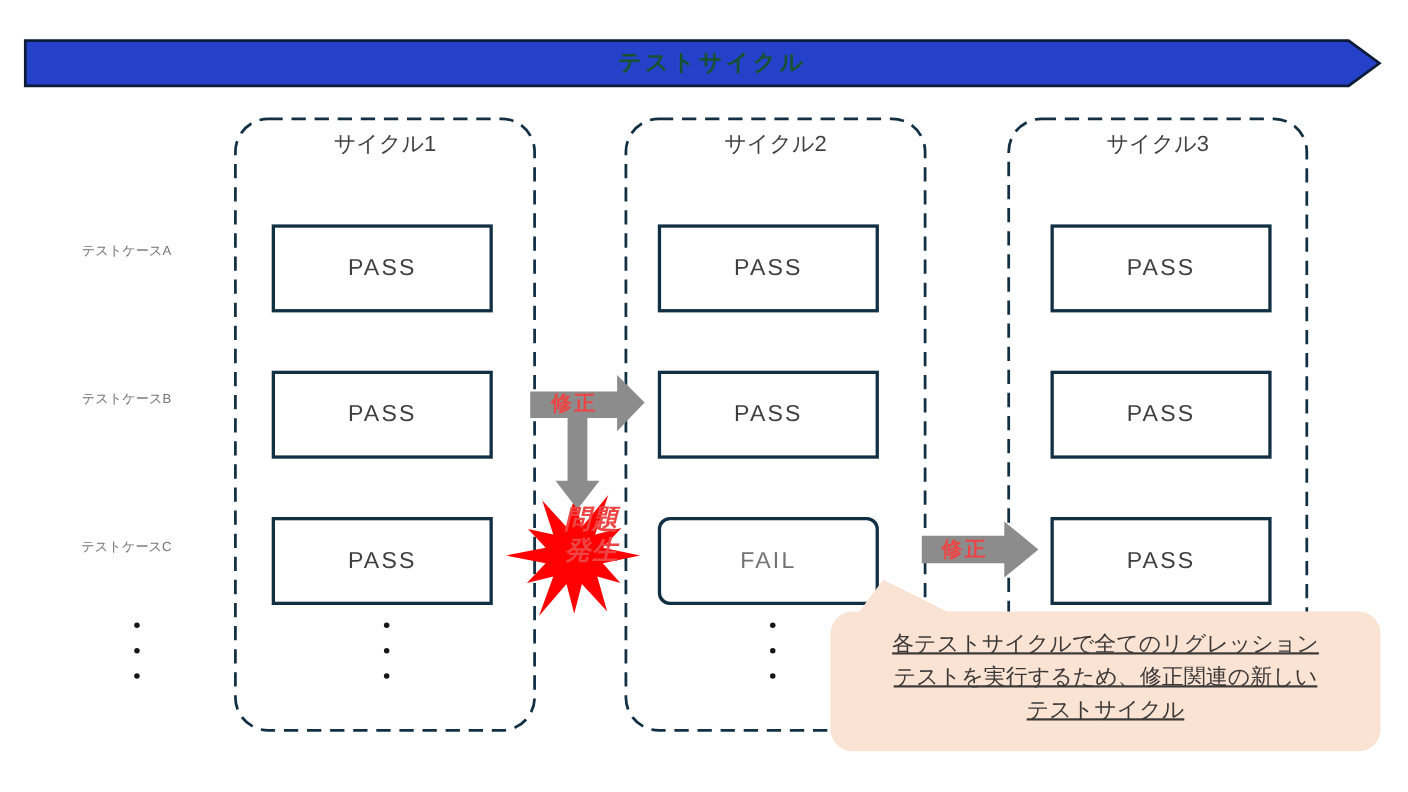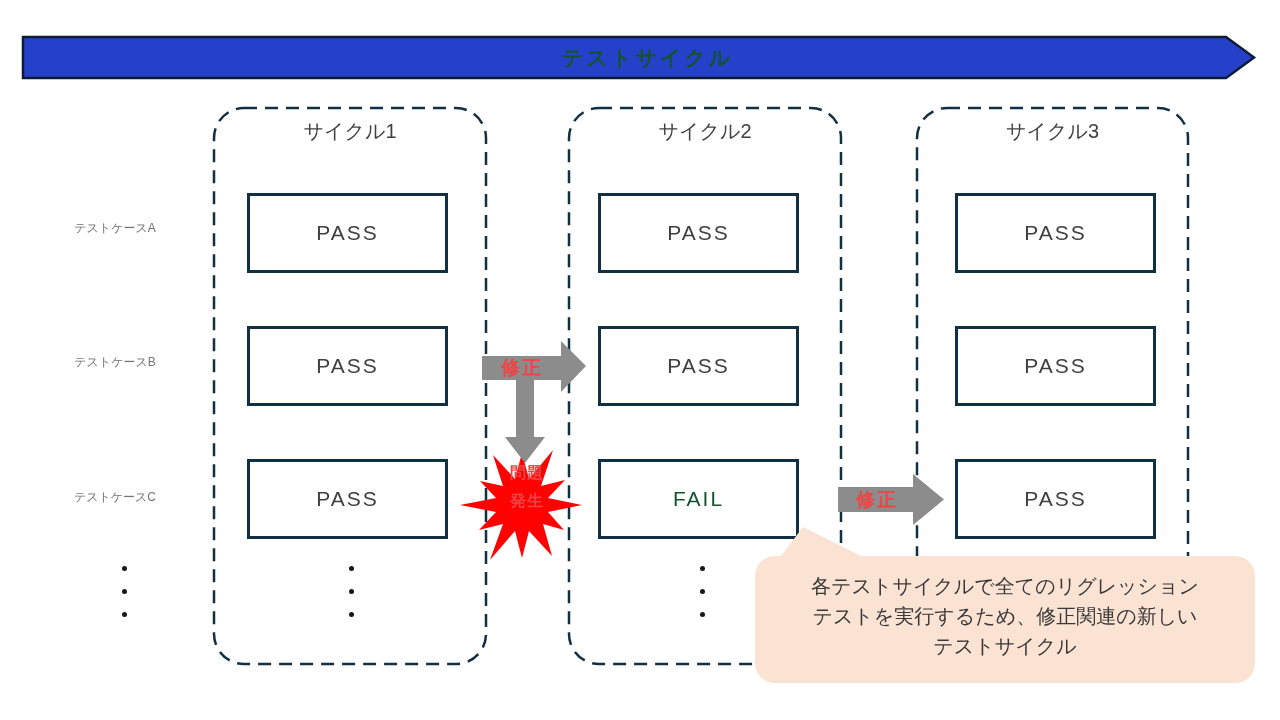--- a/index.html
+++ b/index.html
@@ -11,28 +11,28 @@
   svg.layer{position:absolute;left:0;top:0;pointer-events:none;}
   .banner-title{
     left:23px;top:37px;width:1205px;height:37px;line-height:41px;text-align:center;
     color:#14532d;font-weight:bold;font-size:21px;letter-spacing:3px;padding-left:22px;
   }
   .cycle-label{top:118px;height:27px;line-height:27px;text-align:center;font-size:20px;color:#404040;}
   .row-label{left:20px;width:190px;height:28px;line-height:28px;text-align:center;font-size:12px;color:#737373;}
   .result-box{
     width:195px;height:74px;border:3px solid #123044;background:#ffffff;
     display:flex;align-items:center;justify-content:center;
-    font-size:21px;letter-spacing:2px;color:#3f3f3f;
+    font-size:21px;letter-spacing:2px;color:#3f3f3f;margin-top:11px;
   }
-  .result-box.fail{color:#14532d;}
+  .result-box.fail{color:#737373;border-radius:11px;}
   .white-label{color:#ef4444;font-weight:bold;text-align:center;}
   .fix-label-1{left:484px;top:354px;width:76px;height:27px;line-height:27px;font-size:19px;letter-spacing:2px;}
   .fix-label-2{left:840px;top:487px;width:74px;height:26px;line-height:26px;font-size:19px;letter-spacing:2px;}
-  .burst-label{left:475px;top:459px;width:104px;font-size:16px;line-height:28px;letter-spacing:1px;}
-  .callout-text{left:765px;top:571px;width:480px;text-align:center;font-size:20px;line-height:30px;color:#3b3838;}
+  .burst-label{left:486px;top:459px;width:104px;font-size:24px;line-height:28px;letter-spacing:1px;font-style:italic;}
+  .callout-text{left:765px;top:571px;width:480px;text-align:center;font-size:20px;line-height:30px;color:#3b3838;text-decoration:underline;}
   .dotcol{width:6px;display:flex;flex-direction:column;gap:18px;}
   .dot{width:5px;height:5px;border-radius:50%;background:#161616;}
 </style>
 </head>
 <body>
 
 <div id="canvas">
 
   <div class="abs row-label" style="top:214px">テストケースA</div>
   <div class="abs row-label" style="top:483px">テストケースC</div>

